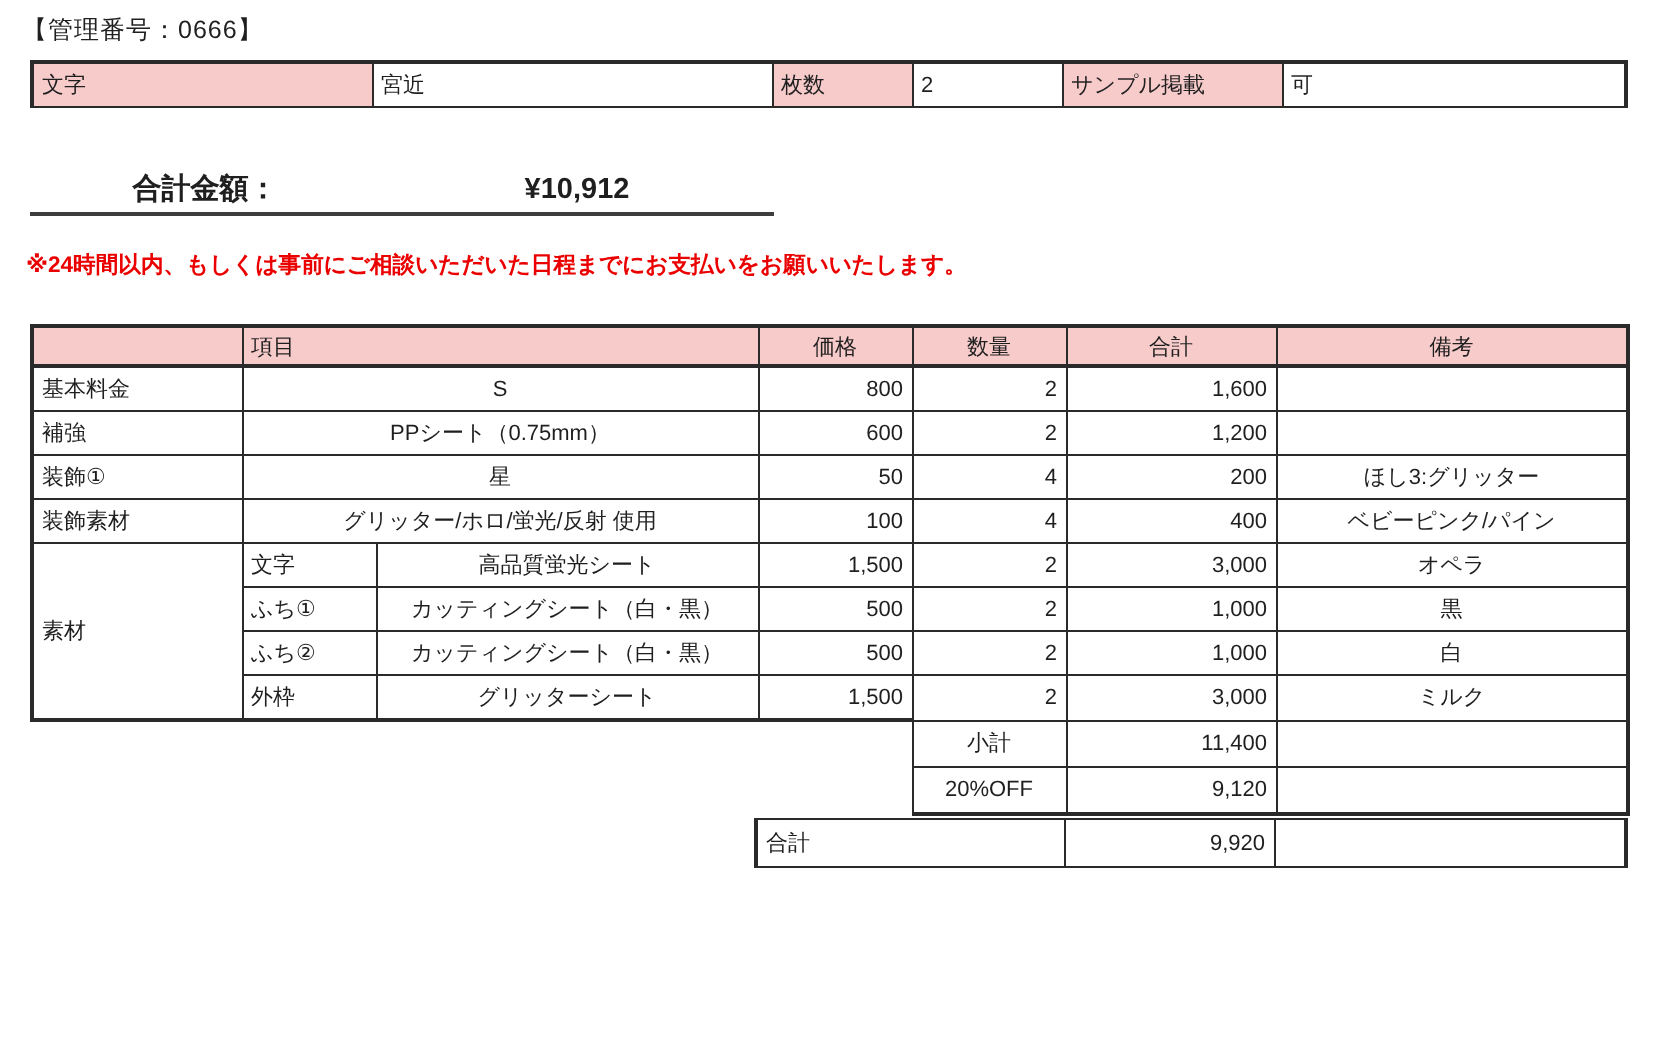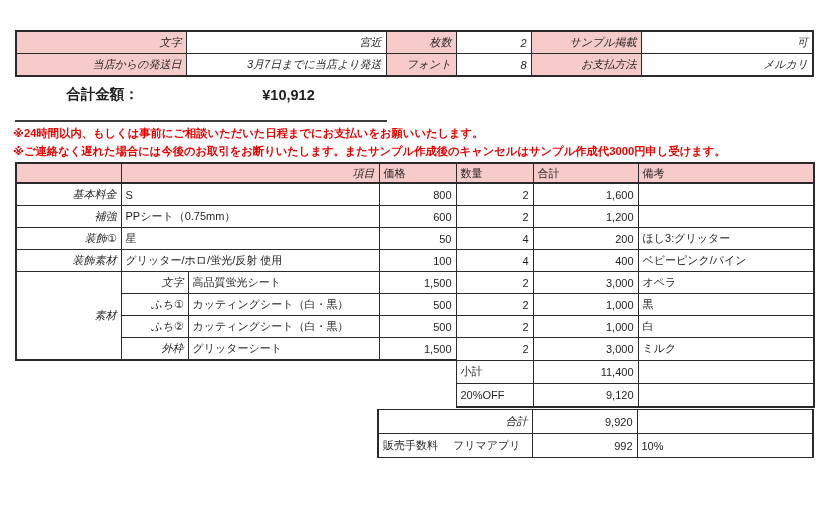--- a/index.html
+++ b/index.html
@@ -5,93 +5,85 @@
   html,body { margin:0; padding:0; background:#ffffff; }
   body { width:829px; height:531px; font-family:"Liberation Sans","DejaVu Sans",sans-serif; color:#1f1f1f; }
   .page { position:relative; width:829px; height:531px; background:#fff; overflow:hidden; }
 
   .mgmt { position:absolute; left:11px; top:7px; font-size:12.5px; letter-spacing:0.5px; }
 
   table { border-collapse:collapse; table-layout:fixed; }
   td { font-size:11px; padding:0 4px; white-space:nowrap; overflow:hidden; border:1px solid #2a2a2a; vertical-align:middle; }
 
   .fill { background:#f8cbcb; }
-  .c { text-align:right;font-style:italic; }
+  .c { text-align:left; }
   .r { text-align:right;padding-left:37px; }
-  .l { text-align:left;margin-top:44px; }
+  .l { text-align:center;margin-top:44px; }
   .bold { font-weight:bold; }
   .nob { border:none; background:transparent; }
   .bt2 { border-top-width:2px; }
   .bb2 { border-bottom-width:2px; }
   .bl2 { border-left-width:2px; }
   .br2 { border-right-width:2px; }
   .db  { border-bottom:1px dotted #555; }
 
   .info-table { position:absolute; left:15px; top:30px; }
   .info-table td { height:21px; }
 
-  .banner { position:absolute; left:15px; top:85px; width:372px; display:flex; align-items:center; border-bottom:2px solid #3d3d3d; padding-bottom:16px; }
+  .banner { position:absolute; left:15px; top:85px; width:372px; display:flex; align-items:center; border-bottom:2px solid #3d3d3d; padding-bottom:2px; }
   .banner .lbl { flex:0 0 175px; text-align:center; font-weight:bold; font-size:14.5px; }
   .banner .amt { flex:1; text-align:center; font-weight:bold; font-size:14.5px; }
 
   .notices { position:absolute; left:13px; top:113px; font-size:11.3px; font-weight:bold; line-height:17.6px; color:#eb0000;margin-top:12px; }
 
   .items-table { position:absolute; left:15px; top:162px; }
   .items-table td { height:21px; }
   .items-table tr.hdr td { height:18px; }
 
   .ship-table { position:absolute; left:15px; top:409px; }
   .ship-table td { height:23px; }
   .ship-table tr.first td { height:26px; }
 
   .fee-l1 { display:inline-block; width:70px; }
 </style>
 </head>
 <body>
 
 <div class="page">
 
+  <div class="mgmt">【管理番号：0666】</div>
 
   <table class="info-table">
     <colgroup>
         <col style="width:170px">
         <col style="width:200px">
         <col style="width:70px">
         <col style="width:75px">
         <col style="width:110px">
         <col style="width:172px">
       </colgroup>
     <tbody>
         <tr>
       <td class="fill c bt2 bl2">文字</td>
       <td class="c bt2">宮近</td>
       <td class="fill c bt2">枚数</td>
       <td class="c bt2">2</td>
       <td class="fill c bt2">サンプル掲載</td>
       <td class="c bt2 br2">可</td>
     </tr>
-    <tr>
-      <td class="fill c bb2 bl2">当店からの発送日</td>
-      <td class="c bb2">3月7日までに当店より発送</td>
-      <td class="fill c bb2">フォント</td>
-      <td class="c bb2">8</td>
-      <td class="fill c bb2">お支払方法</td>
-      <td class="c bb2 br2">メルカリ</td>
-    </tr>
   </tbody>
     </table>
 
   <div class="banner">
     <div class="lbl">合計金額：</div>
     <div class="amt">¥10,912</div>
   </div>
 
   <div class="notices">
     <div>※24時間以内、もしくは事前にご相談いただいた日程までにお支払いをお願いいたします。</div>
-    <div>※ご連絡なく遅れた場合には今後のお取引をお断りいたします。またサンプル作成後のキャンセルはサンプル作成代3000円申し受けます。</div>
   </div>
 
   <table class="items-table">
     <colgroup>
         <col style="width:105px">
         <col style="width:67px">
         <col style="width:191px">
         <col style="width:77px">
         <col style="width:77px">
         <col style="width:105px">
@@ -196,22 +188,16 @@
         <col style="width:105px">
         <col style="width:176px">
       </colgroup>
     <tbody>
     <tr>
       <td class="nob" colspan="3"></td>
       <td class="c bl2" colspan="2">合計</td>
       <td class="r">9,920</td>
       <td class="br2"></td>
     </tr>
-    <tr>
-      <td class="nob" colspan="3"></td>
-      <td class="l bl2" colspan="2"><span class="fee-l1">販売手数料</span><span>フリマアプリ</span></td>
-      <td class="r">992</td>
-      <td class="l br2">10%</td>
-    </tr>
   </tbody>
     </table>
 
 </div>
 
 </body></html>

